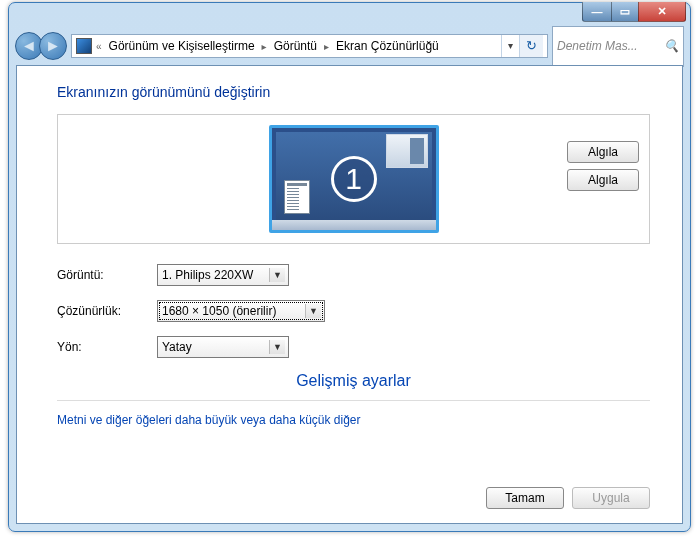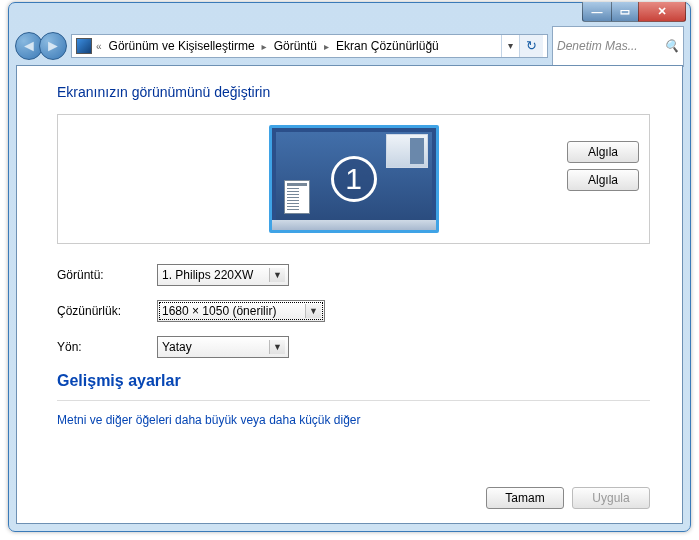--- a/index.html
+++ b/index.html
@@ -99,21 +99,21 @@
     height:22px; border:1px solid #7a7a7a; background:linear-gradient(#fff,#eee);
     font-size:12px; display:inline-flex; align-items:center; padding:8px 4px; gap:4px;
     min-width:120px; position:relative;
   }
   .sel .arrow{ position:absolute; right:3px; top:3px; bottom:3px; width:16px;
     display:flex;align-items:center;justify-content:center; font-size:9px;color:#333;
     border-left:1px solid #bbb; background:linear-gradient(#f6f6f6,#e2e2e2);}
   .sel.focus{ outline:1px dotted #000; outline-offset:-3px;}
   .linkrow { margin-top:6px; font-size:12px;}
   .linkrow a, a.link { color:#0646b4; text-decoration:none; }
-  .adv { text-align:left; margin: 10px 0 10px; font-weight: bold; }
+  .adv { text-align:center; margin: 10px 0 10px; }
   hr.sep { border:none; border-top:1px solid #ddd; margin: 8px 0 12px;}
   .footer-btns {
     position:absolute; right:32px; bottom:14px; display:flex; gap:8px;
   }
   .footer-btns .btn7 { min-width:78px;}
 </style>
 </head>
 <body>
 
 <div class="window">

